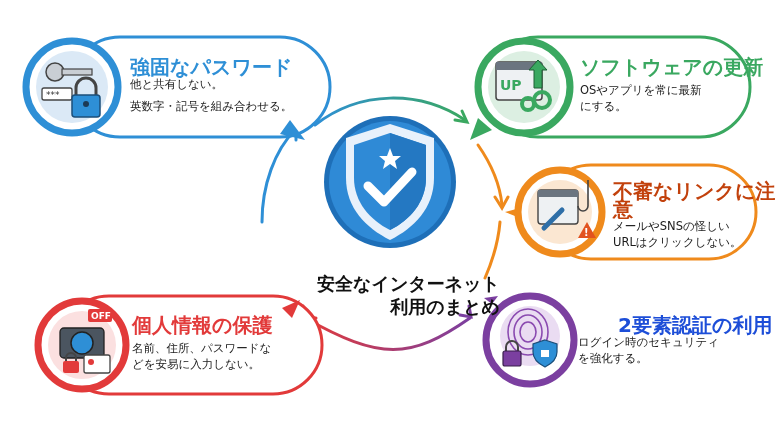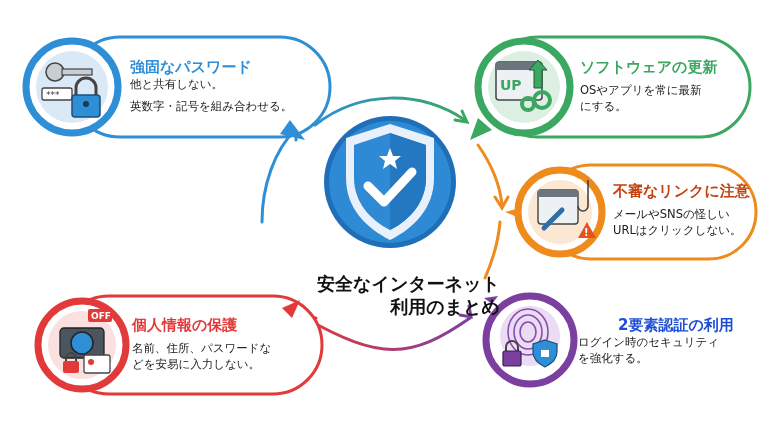--- a/index.html
+++ b/index.html
@@ -1,20 +1,20 @@
 <!DOCTYPE html>
 <html><head>
   <meta charset="utf-8">
   <style>
     html, body { margin:0; padding:0; }
     body { width:780px; height:425px; background:#ffffff; position:relative; overflow:hidden;
            font-family:"DejaVu Sans", sans-serif; }
     .abs { position:absolute; }
     svg.bg { position:absolute; left:0; top:0; }
-    .title { font-weight:bold; font-size:15px; line-height:18px; }
+    .title { font-weight:bold; font-size:20px; line-height:18px; }
     .desc { font-size:11.5px; line-height:16px; color:#1b1b1b; }
     .center-title { position:absolute; left:280px; top:272px; width:220px; text-align:right;
                     font-weight:bold; font-size:18px; line-height:23px; color:#111; }
   </style>
 </head>
 <body>
 
 <svg class="bg" width="780" height="425" viewBox="0 0 780 425">
   <defs>
     <linearGradient id="gBG" x1="0" x2="1">
@@ -128,21 +128,21 @@
 </div>
 
 <div class="abs" style="left:580px; top:58px;">
   <div class="title" style="color:#3aa860;text-align:center;">ソフトウェアの更新</div>
   <div class="desc" style="margin-top:6px;">OSやアプリを常に最新</div>
   <div class="desc">にする。</div>
 </div>
 
 <div class="abs" style="left:613px; top:182px;">
   <div class="title" style="color:#c2410c;">不審なリンクに注意</div>
-  <div class="desc" style="margin-top:6px;">メールやSNSの怪しい</div>
+  <div class="desc" style="">メールやSNSの怪しい</div>
   <div class="desc">URLはクリックしない。</div>
 </div>
 
 <div class="abs" style="left:578px; top:316px;">
   <div class="title" style="color:#1d4ed8;margin-left:40px;">2要素認証の利用</div>
   <div class="desc" style="margin-top:0;">ログイン時のセキュリティ</div>
   <div class="desc">を強化する。</div>
 </div>
 
 <div class="abs" style="left:132px; top:316px;">

